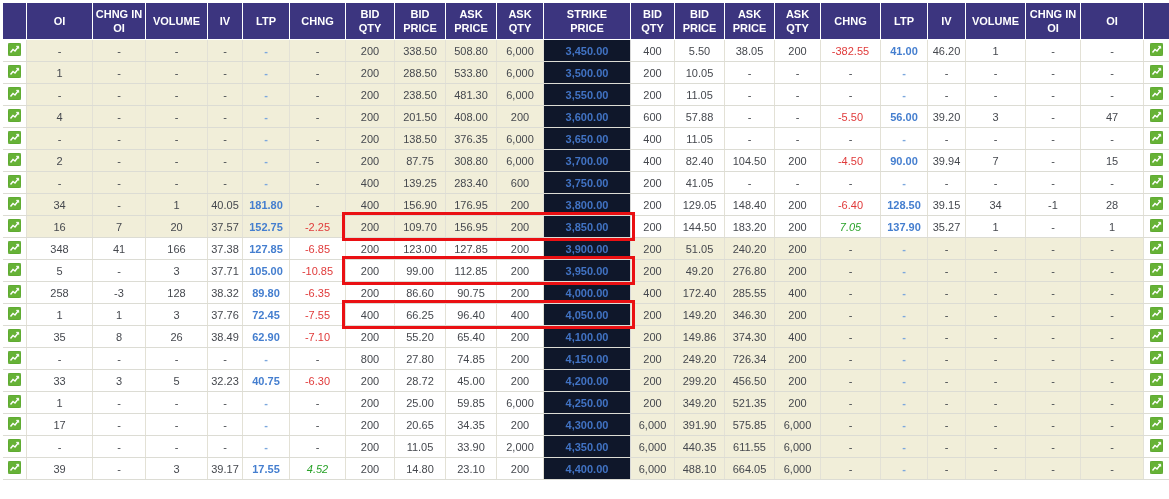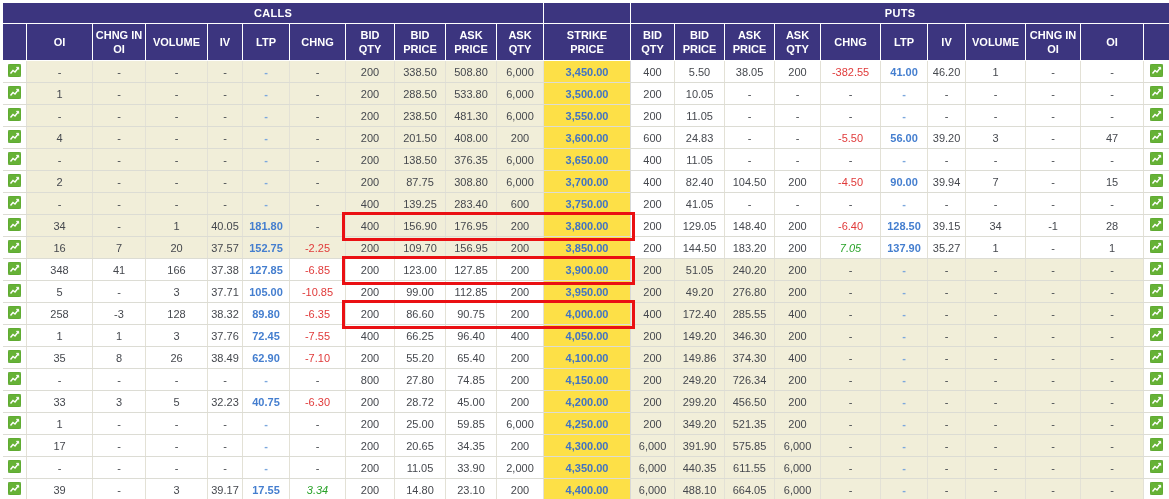--- a/index.html
+++ b/index.html
@@ -11,21 +11,21 @@
   tr.band th{height:18px;font-size:11px;letter-spacing:.3px;}
   tr.cols th{height:34px;font-size:11px;}
   tr.cols th .hw{display:inline-block;max-width:54px;}
   
   tbody td{height:21px;text-align:center;vertical-align:middle;color:#45484e;
            border-right:1px solid #e3e1d6;border-bottom:1px solid #dcdcd4;padding:0 2px;
            white-space:nowrap;overflow:hidden;}
   td.beige{background:#f1eed9;}
   td.white{background:#ffffff;}
   td.iconcol{background:#ffffff;border-right:1px solid #e3e1d6;}
-  td.strikecol{background:#fde047;border-left:1px solid #d8d8d8;border-right:1px solid #d8d8d8;}
+  td.strikecol{background:#0f172a;border-left:1px solid #d8d8d8;border-right:1px solid #d8d8d8;}
   .strike-val{color:#4173c4;font-weight:bold;}
   .ltp-val{color:#447ecf;font-weight:bold;margin-top:36px;}
   .dash-blue{color:#7ba7dd;font-weight:bold;}
   .neg{color:#e03a3a;}
   .pos{color:#28a228;font-style:italic;}
   .chart-btn{display:inline-block;width:13px;height:13px;line-height:0;cursor:pointer;}
   .hl-box{position:absolute;border:3px solid #ea1013;pointer-events:none;z-index:5;}
 </style>
 </head>
 <body>
@@ -51,25 +51,20 @@
         <col style="width:46px">
       <col style="width:60px">
         <col style="width:47px">
         <col style="width:38px">
         <col style="width:60px">
       <col style="width:55px">
         <col style="width:63px">
         <col style="width:26px">
     </colgroup>
     <thead>
-      <tr class="band">
-        <th colspan="11">CALLS</th>
-        <th></th>
-        <th colspan="11">PUTS</th>
-      </tr>
       <tr class="cols">
         <th></th>
         <th><span class="hw">OI</span></th>
         <th><span class="hw">CHNG IN OI</span></th>
         <th><span class="hw" style="max-width:60px">VOLUME</span></th>
         <th><span class="hw">IV</span></th>
         <th><span class="hw">LTP</span></th>
         <th><span class="hw">CHNG</span></th>
         <th><span class="hw">BID QTY</span></th>
         <th><span class="hw">BID PRICE</span></th>
@@ -200,21 +195,21 @@
           <td class="beige">-</td>
           <td class="beige">-</td>
           <td class="beige"><span class="dash-blue">-</span></td>
           <td class="beige">-</td>
           <td class="beige">200</td>
           <td class="beige">201.50</td>
           <td class="beige">408.00</td>
           <td class="beige">200</td>
           <td class="strikecol"><span class="strike-val">3,600.00</span></td>
           <td class="white">600</td>
-          <td class="white">24.83</td>
+          <td class="white">57.88</td>
           <td class="white">-</td>
           <td class="white">-</td>
           <td class="white"><span class="neg">-5.50</span></td>
           <td class="white"><span class="ltp-val">56.00</span></td>
           <td class="white">39.20</td>
           <td class="white">3</td>
           <td class="white">-</td>
           <td class="white">47</td>
           <td class="iconcol" style="border-right: none;"><span class="chart-btn"><svg width="13" height="13" viewBox="0 0 13 13">
                 <rect x="0" y="0" width="13" height="13" rx="2" fill="#66b236" stroke="#4f9427" stroke-width="0.5"></rect>
@@ -721,21 +716,21 @@
           <td class="iconcol"><span class="chart-btn"><svg width="13" height="13" viewBox="0 0 13 13">
                 <rect x="0" y="0" width="13" height="13" rx="2" fill="#66b236" stroke="#4f9427" stroke-width="0.5"></rect>
                 <polyline points="2.5,9.5 5,6.5 7,8 10.5,3.5" fill="none" stroke="#fff" stroke-width="1.4"></polyline>
                 <polyline points="8.2,3.4 10.6,3.3 10.7,5.7" fill="none" stroke="#fff" stroke-width="1"></polyline>
               </svg></span></td>
           <td class="white">39</td>
           <td class="white">-</td>
           <td class="white">3</td>
           <td class="white">39.17</td>
           <td class="white"><span class="ltp-val">17.55</span></td>
-          <td class="white"><span class="pos">3.34</span></td>
+          <td class="white"><span class="pos">4.52</span></td>
           <td class="white">200</td>
           <td class="white">14.80</td>
           <td class="white">23.10</td>
           <td class="white">200</td>
           <td class="strikecol"><span class="strike-val">4,400.00</span></td>
           <td class="beige">6,000</td>
           <td class="beige">488.10</td>
           <td class="beige">664.05</td>
           <td class="beige">6,000</td>
           <td class="beige">-</td>

